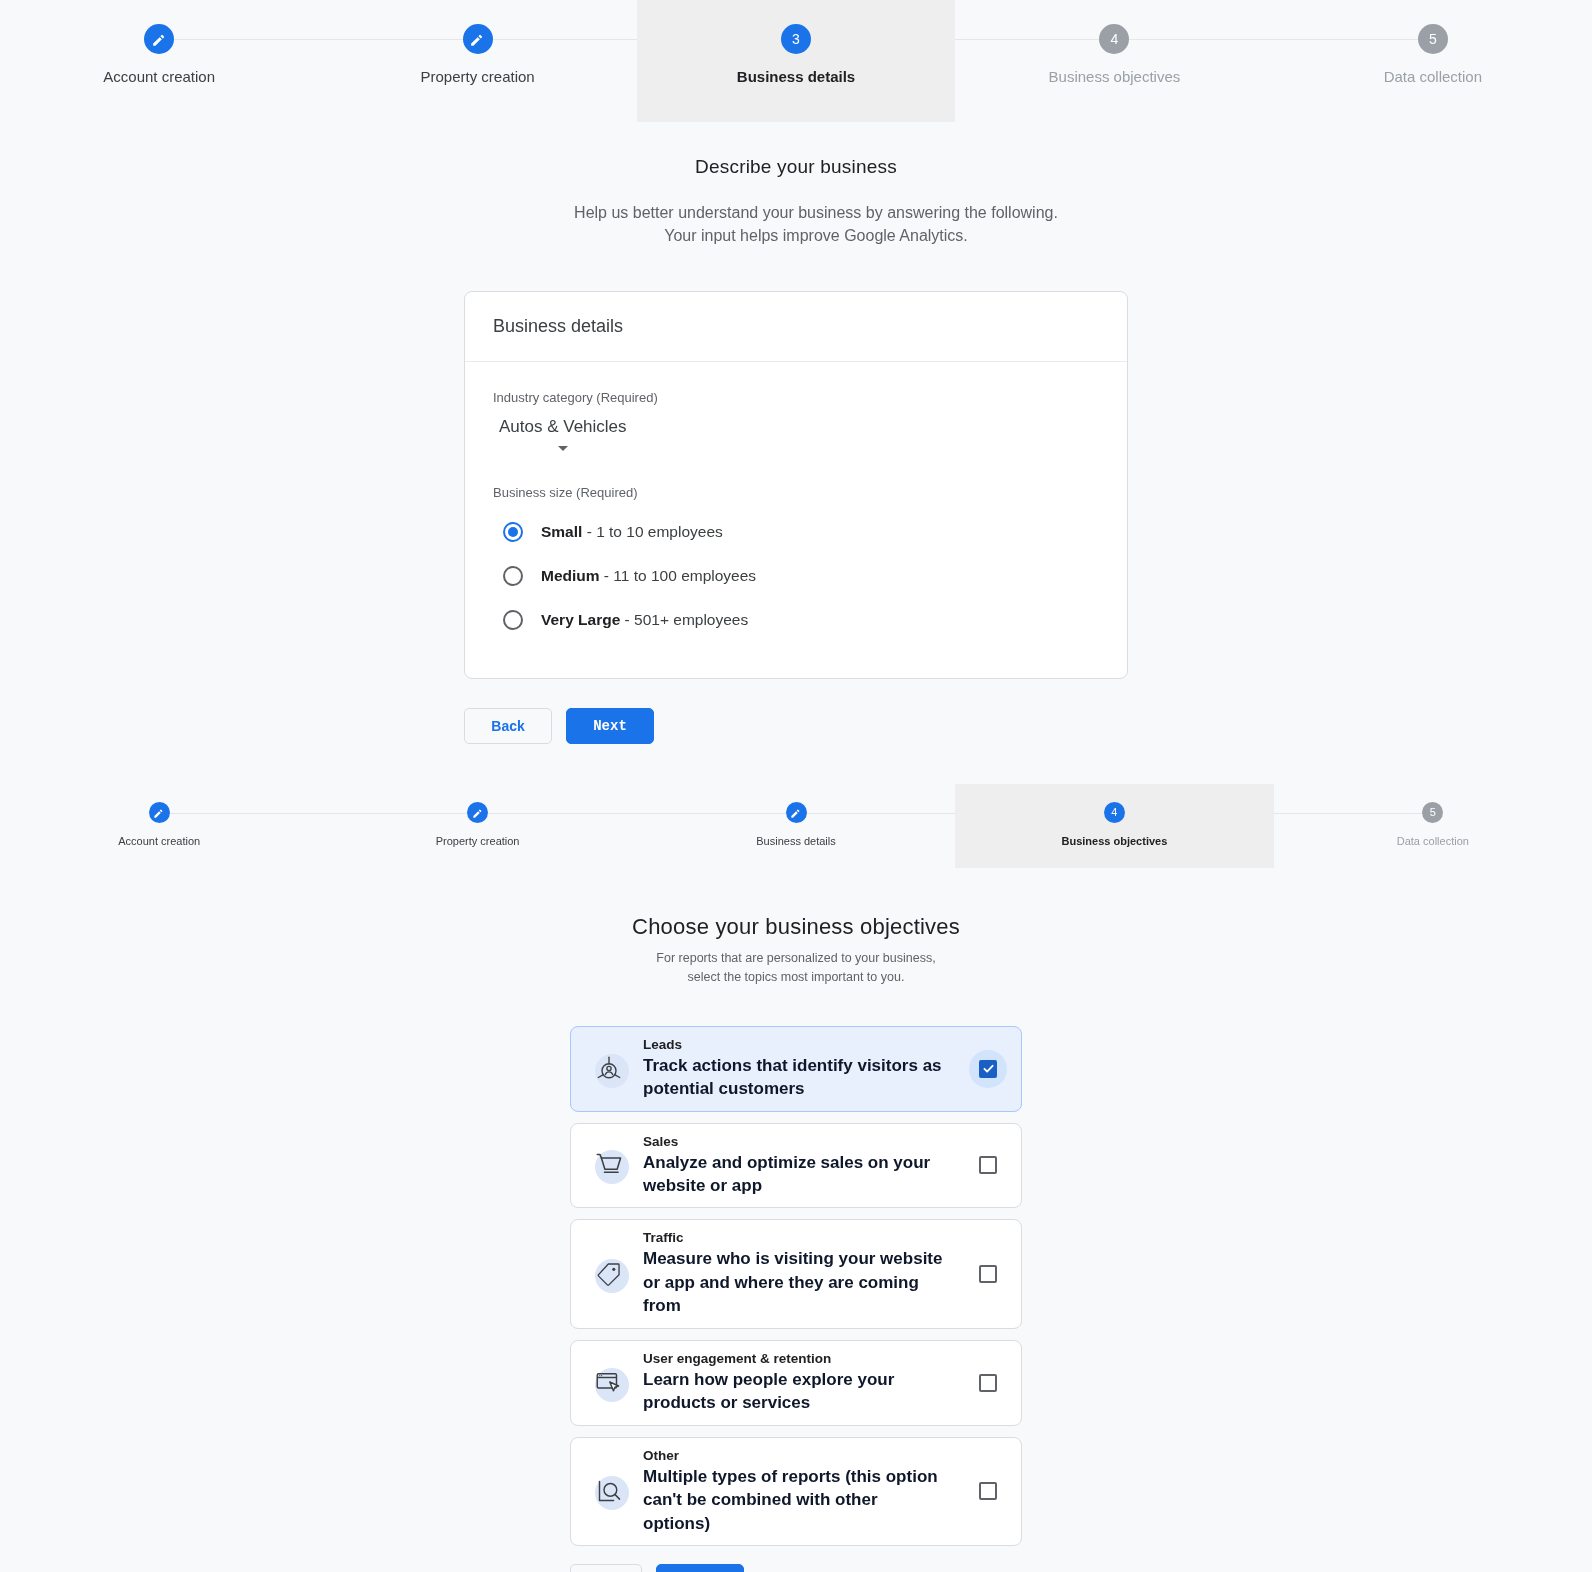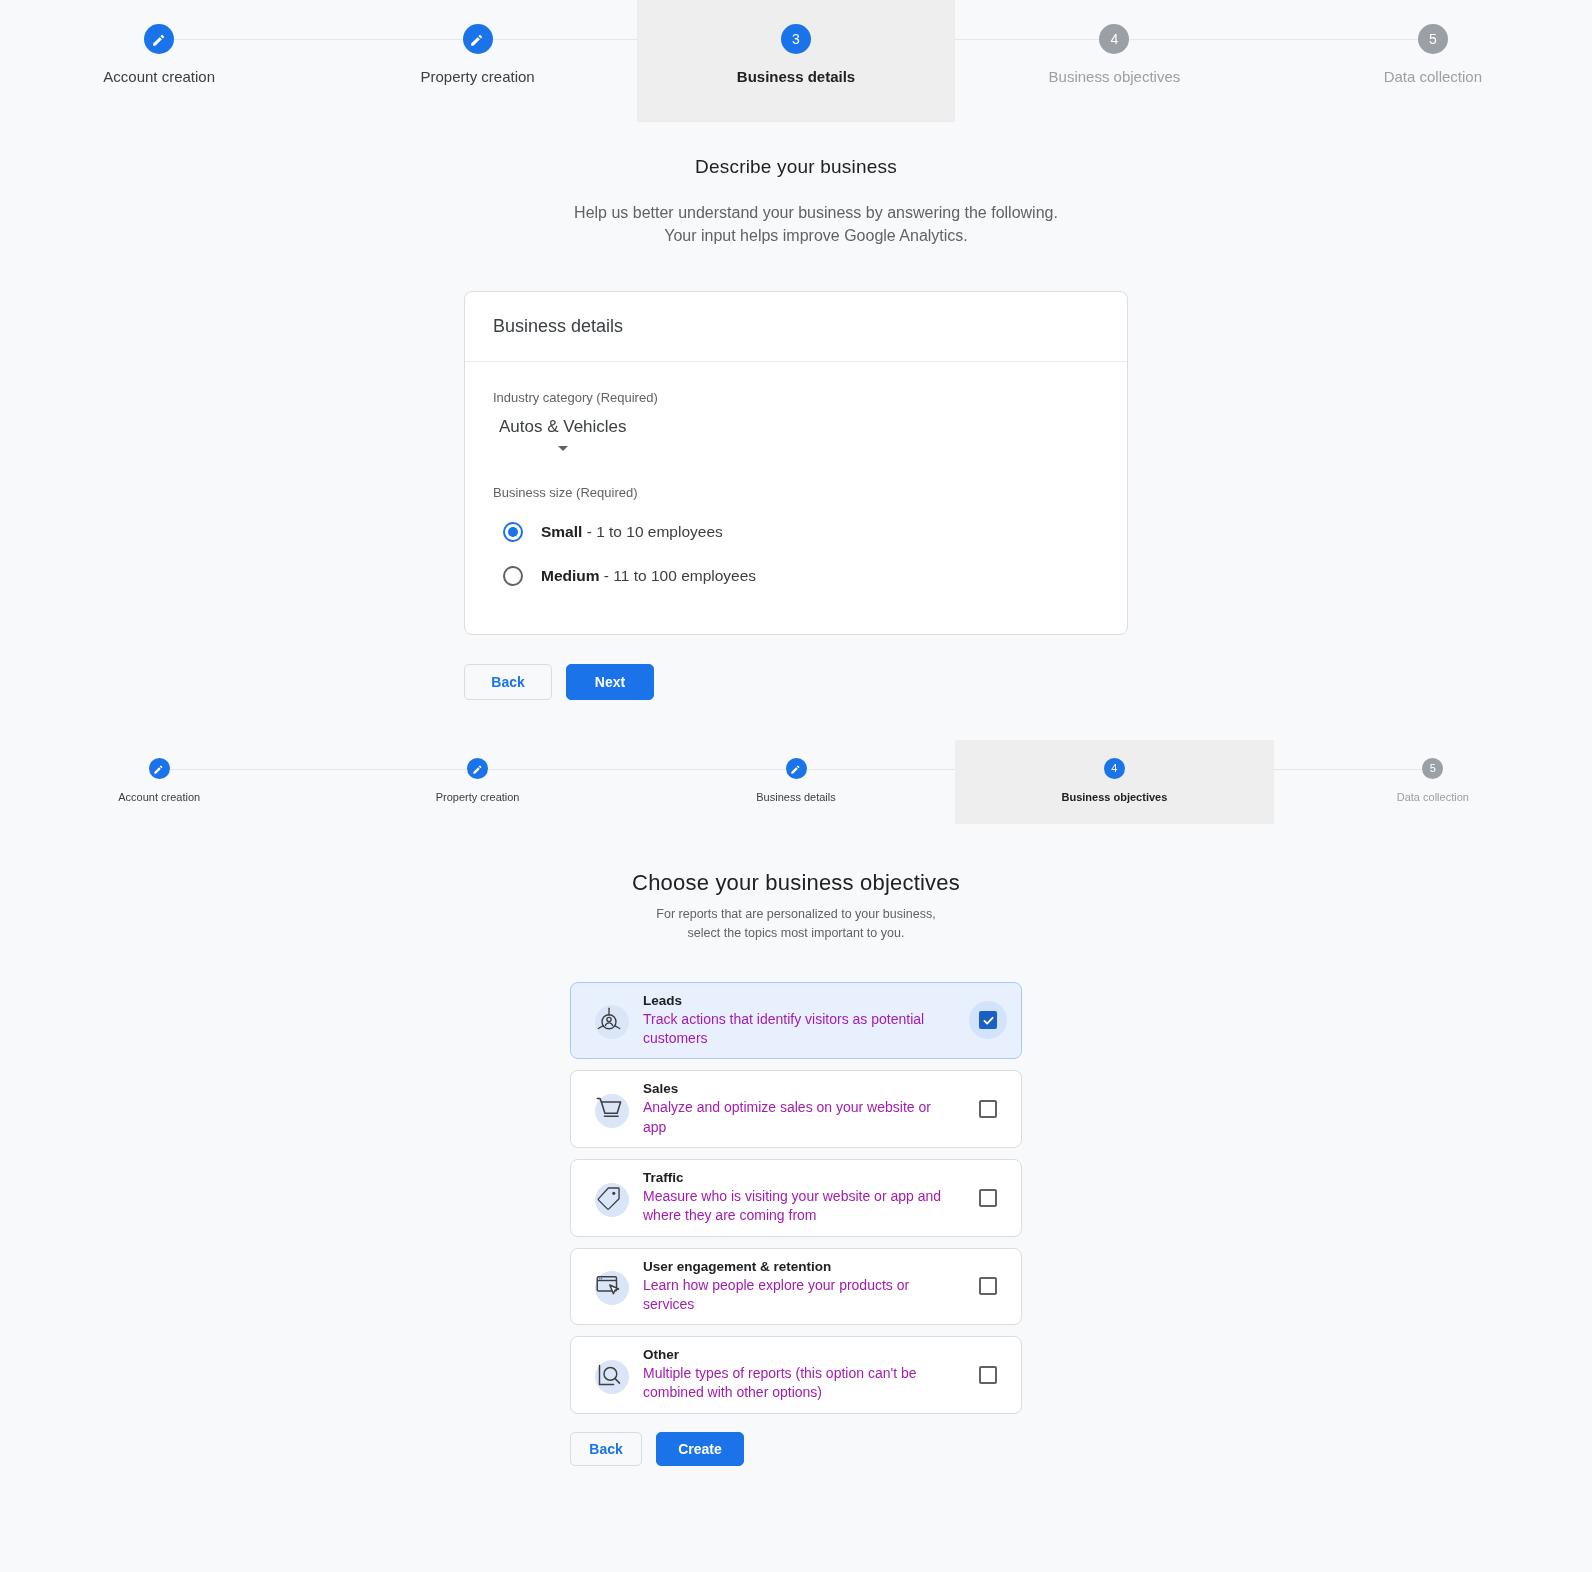--- a/index.html
+++ b/index.html
@@ -218,23 +218,24 @@
   }
   .obj-icon svg { position: relative; z-index: 1; display:block; }
   .obj-text { flex: 1 1 auto; min-width: 0; padding-right: 8px; }
   .obj-title {
     font-size: 13.5px;
     color: #202124;
     font-weight: 700;
     margin-bottom: 2px;
   }
   .obj-desc {
-    font-size: 14px;
-    color: #a21caf;
+    font-size: 17px;
+    color: #0f172a;
     line-height: 1.38;
+    font-weight: bold;
   }
   .obj-check {
     flex: none;
     width: 38px; height: 38px;
     display: flex; align-items: center; justify-content: center;
     border-radius: 50%;
     position: relative;
   }
   .obj-check.on { background: #d2e3fc; }
   .cbox {
@@ -309,27 +310,31 @@
 
       <div class="radio-group" id="size-radios">
           <div class="radio-row">
             <div class="radio checked"></div>
             <div class="radio-text"><b>Small</b><span> - 1 to 10 employees</span></div>
           </div>
           <div class="radio-row">
             <div class="radio"></div>
             <div class="radio-text"><b>Medium</b><span> - 11 to 100 employees</span></div>
           </div>
+          <div class="radio-row">
+            <div class="radio"></div>
+            <div class="radio-text"><b>Very Large</b><span> - 501+ employees</span></div>
+          </div>
         </div>
     </div>
   </div>
 
   <div class="btn-row" style="width:664px;margin:29px auto 0 auto;">
     <button class="btn btn-outline" style="width:88px;height:36px;">Back</button>
-    <button class="btn btn-filled" style="width:88px;height:36px;">Next</button>
+    <button class="btn btn-filled" style="width:88px;height:36px;font-family:Liberation Mono, monospace;">Next</button>
   </div>
 
   <div class="stepper small" id="stepper-bottom" style="height:84px;margin-top:40px;">
       <div class="step-line" style="left: 10%; right: 10%;"></div>
       <div class="step">
         <div class="bubble done">
           <svg width="14" height="14" viewBox="0 0 24 24" fill="#fff" aria-hidden="true">
             <path d="M4 17.2V20h2.8L15 11.8 12.2 9 4 17.2zM17.6 9.4c.3-.3.3-.8 0-1.1l-1.9-1.9a.79.79 0 0 0-1.1 0l-1.4 1.4 3 3 1.4-1.4z"></path>
           </svg>
         </div>

